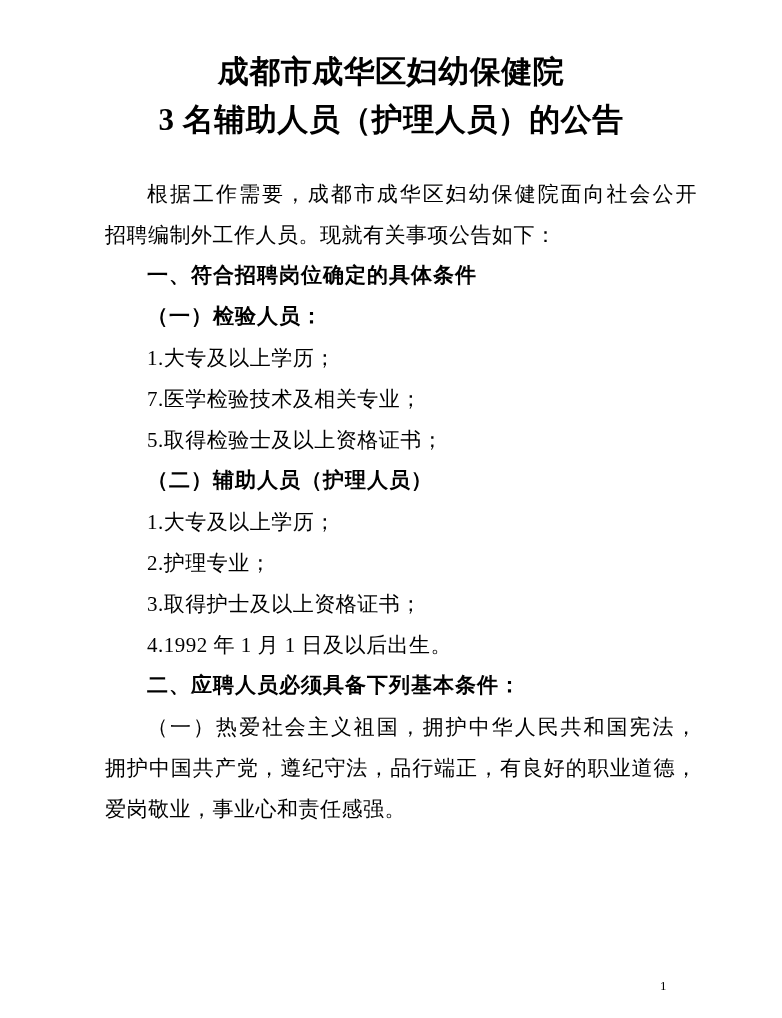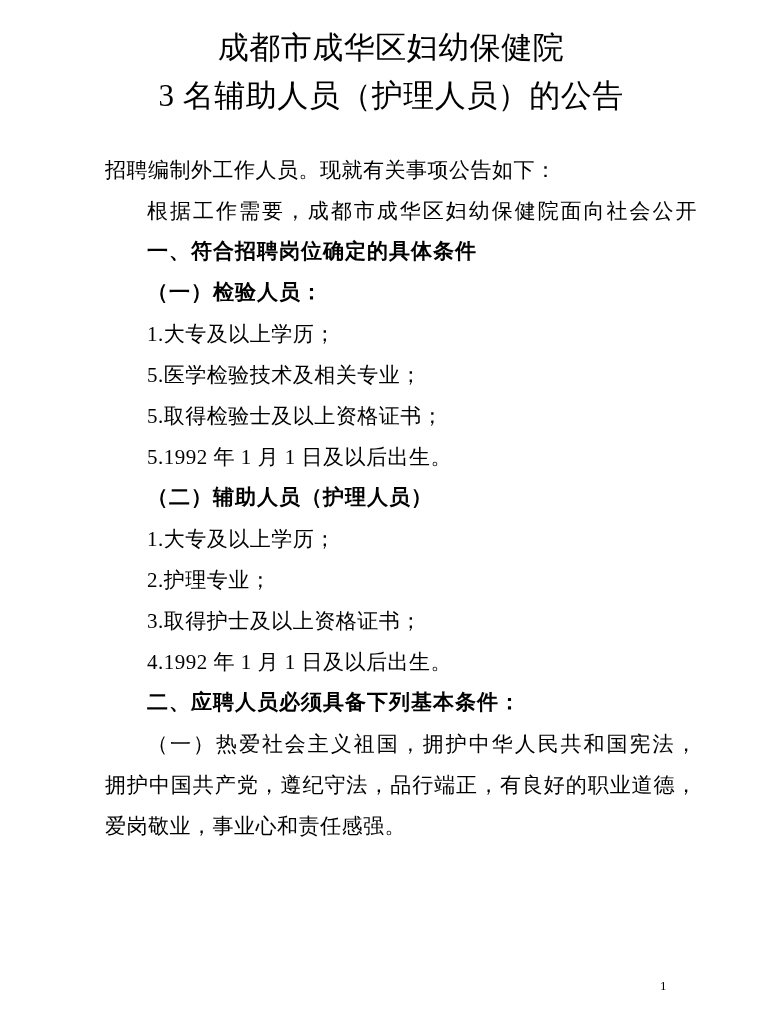--- a/index.html
+++ b/index.html
@@ -10,24 +10,24 @@
   .page {
     position: relative;
     width: 782px;
     height: 1018px;
     background: #ffffff;
     color: #000000;
     overflow: hidden;
   }
   
   .doc-title {
-    padding-top: 24px;
+    padding-top: 48px;
     text-align: center;
     font-family: "Liberation Serif", "DejaVu Serif", serif;
-    font-weight: 400;
+    font-weight: 700;
     font-size: 31px;
     line-height: 48px;
     letter-spacing: 0.5px;
   }
   
   .doc-body {
     margin-top: 30px;
     margin-left: 105px;
     width: 592px;
     font-family: "Liberation Serif", "DejaVu Serif", serif;
@@ -72,28 +72,27 @@
 
 <div class="page">
 
   <header class="doc-title">
     <div class="title-line">成都市成华区妇幼保健院</div>
     <div class="title-line">3 名辅助人员（护理人员）的公告</div>
   </header>
 
   <main class="doc-body">
 
-  <div class="line para">招聘编制外工作人员。现就有关事项公告如下：</div>
-      <div class="line para indent fill">根据工作需要，成都市成华区妇幼保健院面向社会公开</div>
+  <div class="line para indent fill">根据工作需要，成都市成华区妇幼保健院面向社会公开</div>
+      <div class="line para">招聘编制外工作人员。现就有关事项公告如下：</div>
       <div class="line heading indent">一、符合招聘岗位确定的具体条件</div>
       <div class="line heading indent">（一）检验人员：</div>
       <div class="line para indent">1.大专及以上学历；</div>
-      <div class="line para indent">5.医学检验技术及相关专业；</div>
+      <div class="line para indent">7.医学检验技术及相关专业；</div>
       <div class="line para indent">5.取得检验士及以上资格证书；</div>
-      <div class="line para indent">5.1992 年 1 月 1 日及以后出生。</div>
       <div class="line heading indent">（二）辅助人员（护理人员）</div>
       <div class="line para indent">1.大专及以上学历；</div>
       <div class="line para indent">2.护理专业；</div>
       <div class="line para indent">3.取得护士及以上资格证书；</div>
       <div class="line para indent">4.1992 年 1 月 1 日及以后出生。</div>
       <div class="line heading indent">二、应聘人员必须具备下列基本条件：</div>
       <div class="line para indent fill">（一）热爱社会主义祖国，拥护中华人民共和国宪法，</div>
       <div class="line para fill">拥护中国共产党，遵纪守法，品行端正，有良好的职业道德，</div>
       <div class="line para">爱岗敬业，事业心和责任感强。</div>
     </main>

